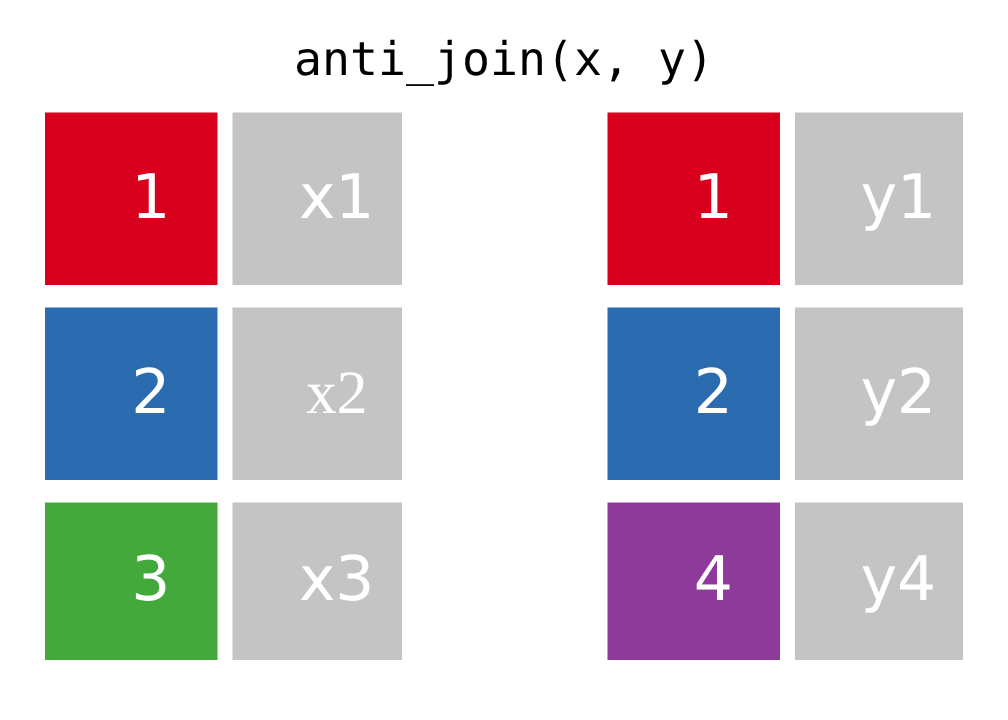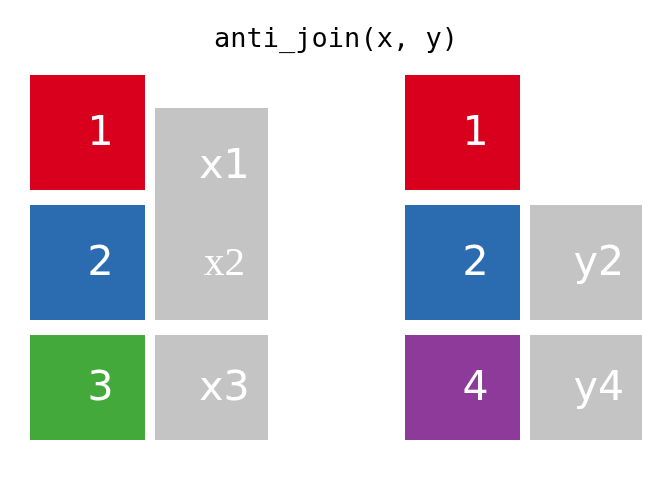--- a/index.html
+++ b/index.html
@@ -18,21 +18,21 @@
     width: 672px;
     height: 480px;
   }
   .title {
     position: absolute;
     left: 0;
     top: 22px;
     width: 672px;
     text-align: center;
     font-family: "DejaVu Sans Mono", monospace;
-    font-size: 27px;
+    font-size: 31px;
     color: #000000;
     letter-spacing: 0px;
     white-space: pre;
   }
   .cell {
     position: absolute;
     box-sizing: border-box;
     display: flex;
     align-items: center;
     justify-content: center;
@@ -68,40 +68,43 @@
   <div class="cell col-key-left row-1" style="background:#D8001C;">
     <span>1</span>
   </div>
   <div class="cell col-key-left row-2" style="background:#2B6CB0;">
     <span>2</span>
   </div>
   <div class="cell col-key-left row-3" style="background:#43A93B;">
     <span>3</span>
   </div>
 
-  <div class="cell col-val-left row-1" style="background:#C4C4C4;margin-top:33px;">
+  <div class="cell col-val-left row-1" style="background:#C4C4C4;">
     <span>x1</span>
   </div>
   <div class="cell col-val-left row-2" style="background:#C4C4C4;font-family:Liberation Serif, serif;">
     <span>x2</span>
   </div>
   <div class="cell col-val-left row-3" style="background:#C4C4C4;">
     <span>x3</span>
   </div>
 
   <div class="cell col-key-right row-1" style="background:#D8001C;">
     <span>1</span>
   </div>
   <div class="cell col-key-right row-2" style="background:#2B6CB0;">
     <span>2</span>
   </div>
   <div class="cell col-key-right row-3" style="background:#8E3A9B;">
     <span>4</span>
   </div>
 
+  <div class="cell col-val-right row-1" style="background:#C4C4C4;">
+    <span>y1</span>
+  </div>
   <div class="cell col-val-right row-2" style="background:#C4C4C4;text-align:center;">
     <span>y2</span>
   </div>
   <div class="cell col-val-right row-3" style="background:#C4C4C4;align-items:center;">
     <span>y4</span>
   </div>
 
 </div>
 
 </body></html>

